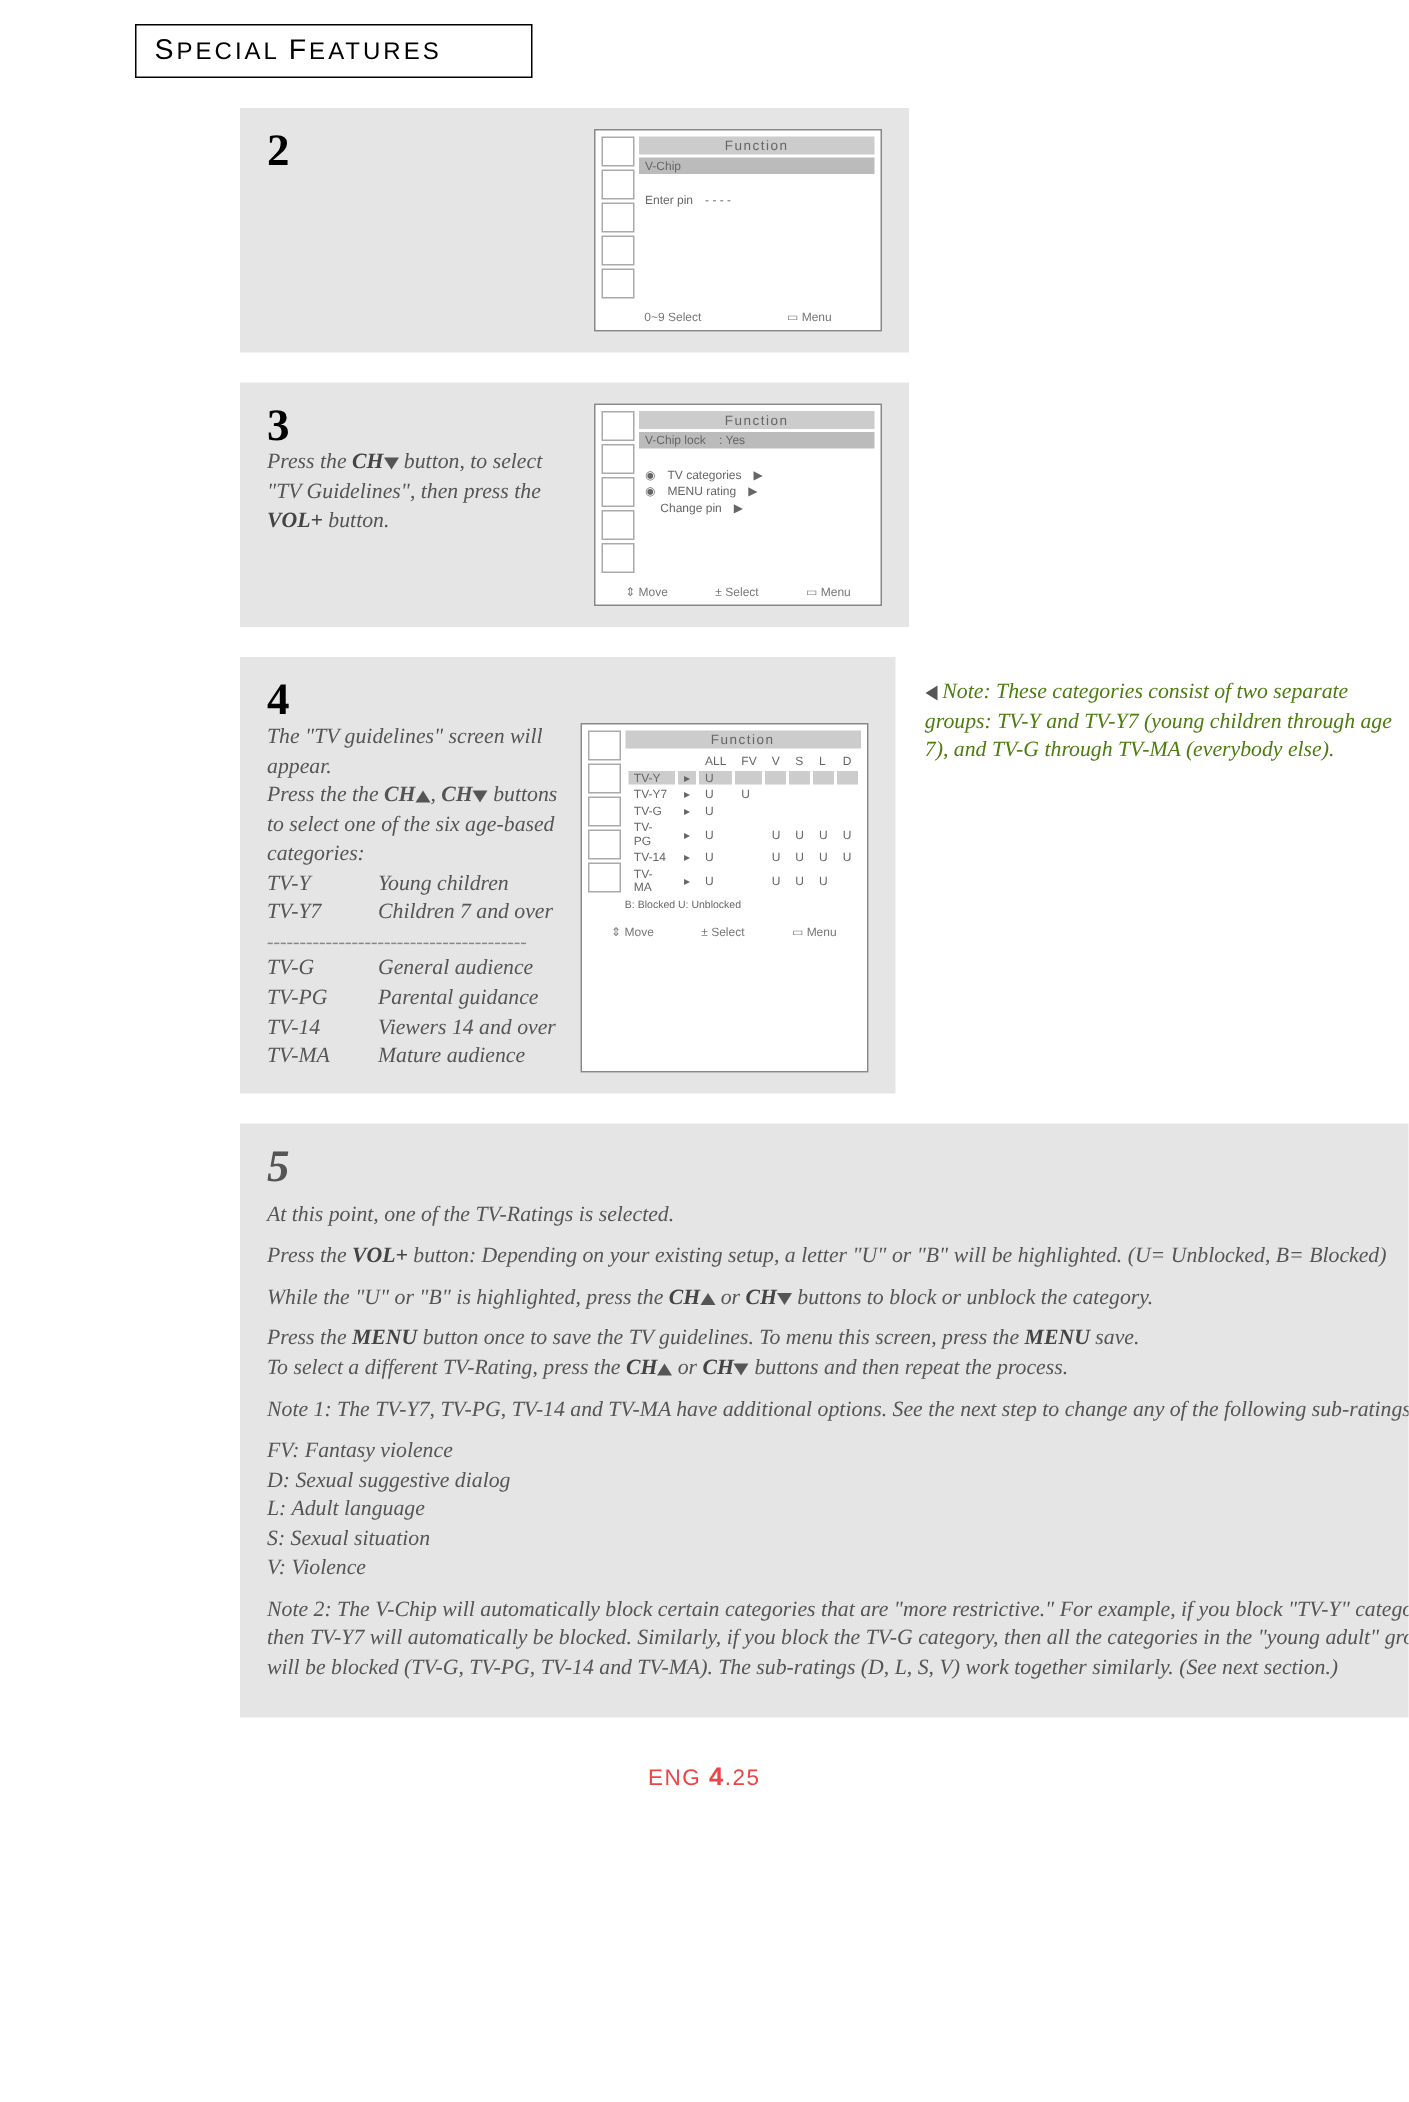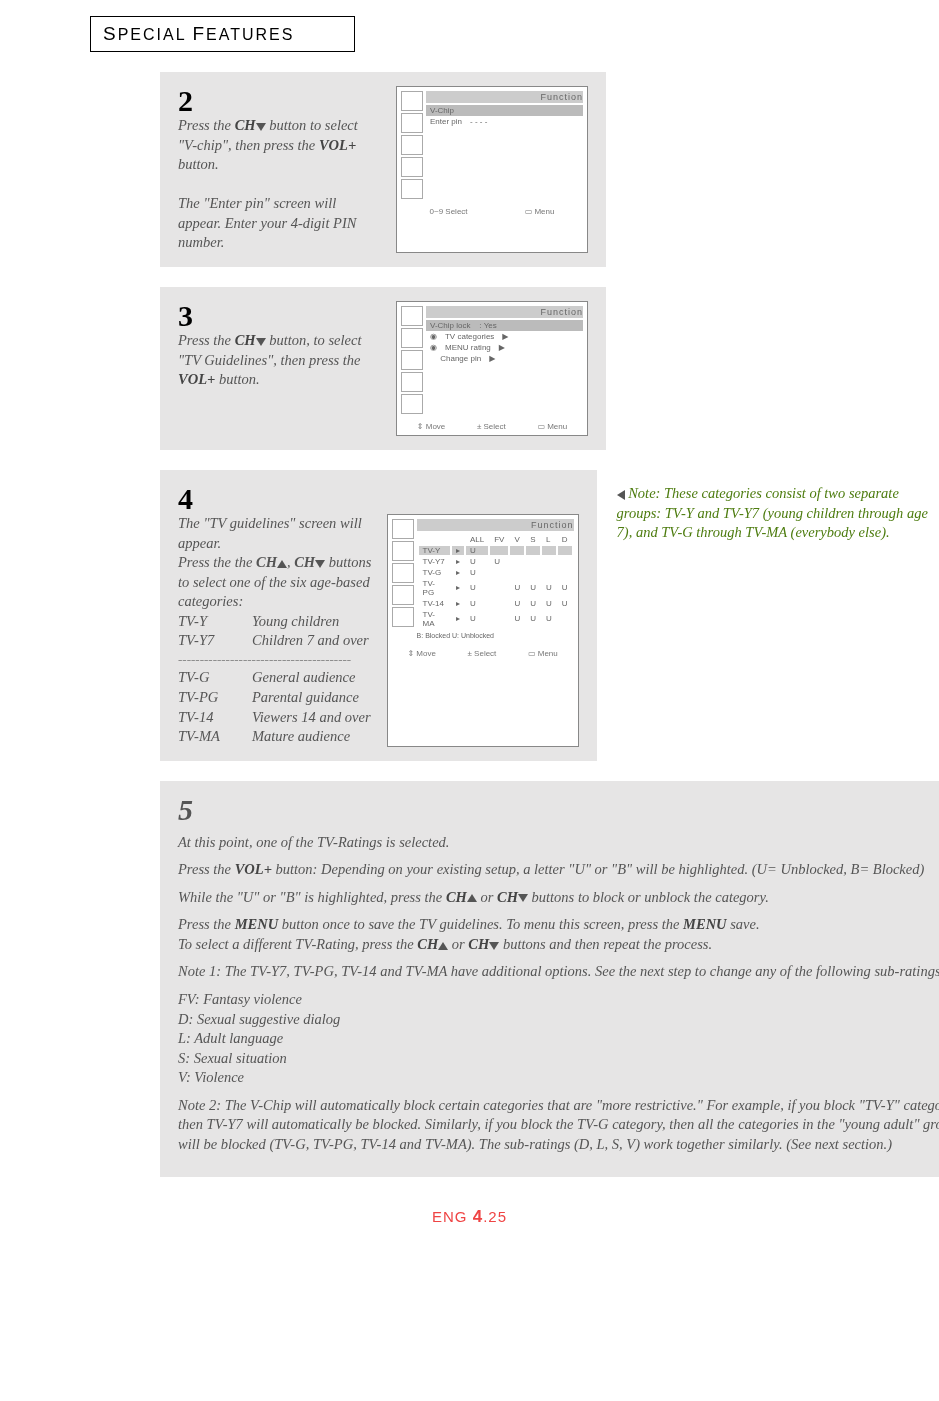--- a/index.html
+++ b/index.html
@@ -9,22 +9,22 @@
 .hdr .cap{font-size:19px}
 .step{background:#e6e5e5;margin:20px 0 0 160px;padding:14px 18px 14px 18px;width:410px;display:flex;gap:18px;position:relative}
 .step-num{font-family:"Times New Roman",serif;font-size:30px;font-weight:bold;line-height:1}
 .step-text{font-style:italic;color:#555;font-size:14.5px;line-height:1.35;flex:1}
 .step-text b{color:#444;font-style:italic}
 .screen{background:#fff;border:1px solid #888;padding:4px;width:182px;font-family:Arial,sans-serif;font-size:8px;color:#666}
 .scr-body{display:flex;gap:3px}
 .scr-left{display:flex;flex-direction:column;gap:2px}
 .scr-ico{width:20px;height:18px;border:1px solid #aaa;background:#fff;position:relative}
 .scr-right{flex:1}
-.scr-title{background:#ccc;text-align:right;font-size:9px;padding:1px 0;letter-spacing:1px;margin-bottom:2px}
-.scr-bar{background:#bbb;padding:1px 4px;font-size:8px;margin-bottom:0}
+.scr-title{background:#ccc;text-align:center;font-size:9px;padding:1px 0;letter-spacing:1px;margin-bottom:2px}
+.scr-bar{background:#bbb;padding:1px 4px;font-size:8px;margin-bottom:12px}
 .scr-row{display:flex;gap:8px;padding:1px 4px;font-size:8px}
 .scr-foot{text-align:right;font-size:8px;padding-top:8px;color:#777;display:flex;justify-content:space-around}
 .tbl{font-size:8px}
 .tbl td{padding:0 4px}
 .row4{display:flex;gap:20px;margin-top:20px}
 .step4{background:#e6e5e5;margin-left:160px;padding:14px 18px;width:410px}
 .step4 .cols{display:flex;gap:14px}
 .note-col{width:330px;font-style:italic;color:#4d7c0f;font-size:14.5px;line-height:1.35;padding-top:14px}
 .cat-list{font-style:italic;color:#555;font-size:14.5px;line-height:1.35}
 .cat-row{display:flex;gap:18px}
@@ -50,25 +50,20 @@
   <div class="hdr">
     <span class="cap">S</span><span>PECIAL</span>
     <span class="cap">F</span><span>EATURES</span>
   </div>
 </div>
 
 
 <div class="step">
   <div style="flex:1">
     <div class="step-num">2</div>
-    <div class="step-text">
-      <span>Press the </span><b>CH</b><span class="tri tri-down"></span><span> button to select  "V-chip", then press the </span><b>VOL+</b><span> button.</span>
-      <br><br>
-      <span>The "Enter pin" screen will appear. Enter your 4-digit PIN number.</span>
-    </div>
   </div>
   <div class="screen">
     <div class="scr-body">
       <div class="scr-left">
         <div class="scr-ico"></div>
         <div class="scr-ico"></div>
         <div class="scr-ico"></div>
         <div class="scr-ico"></div>
         <div class="scr-ico"></div>
       </div>

